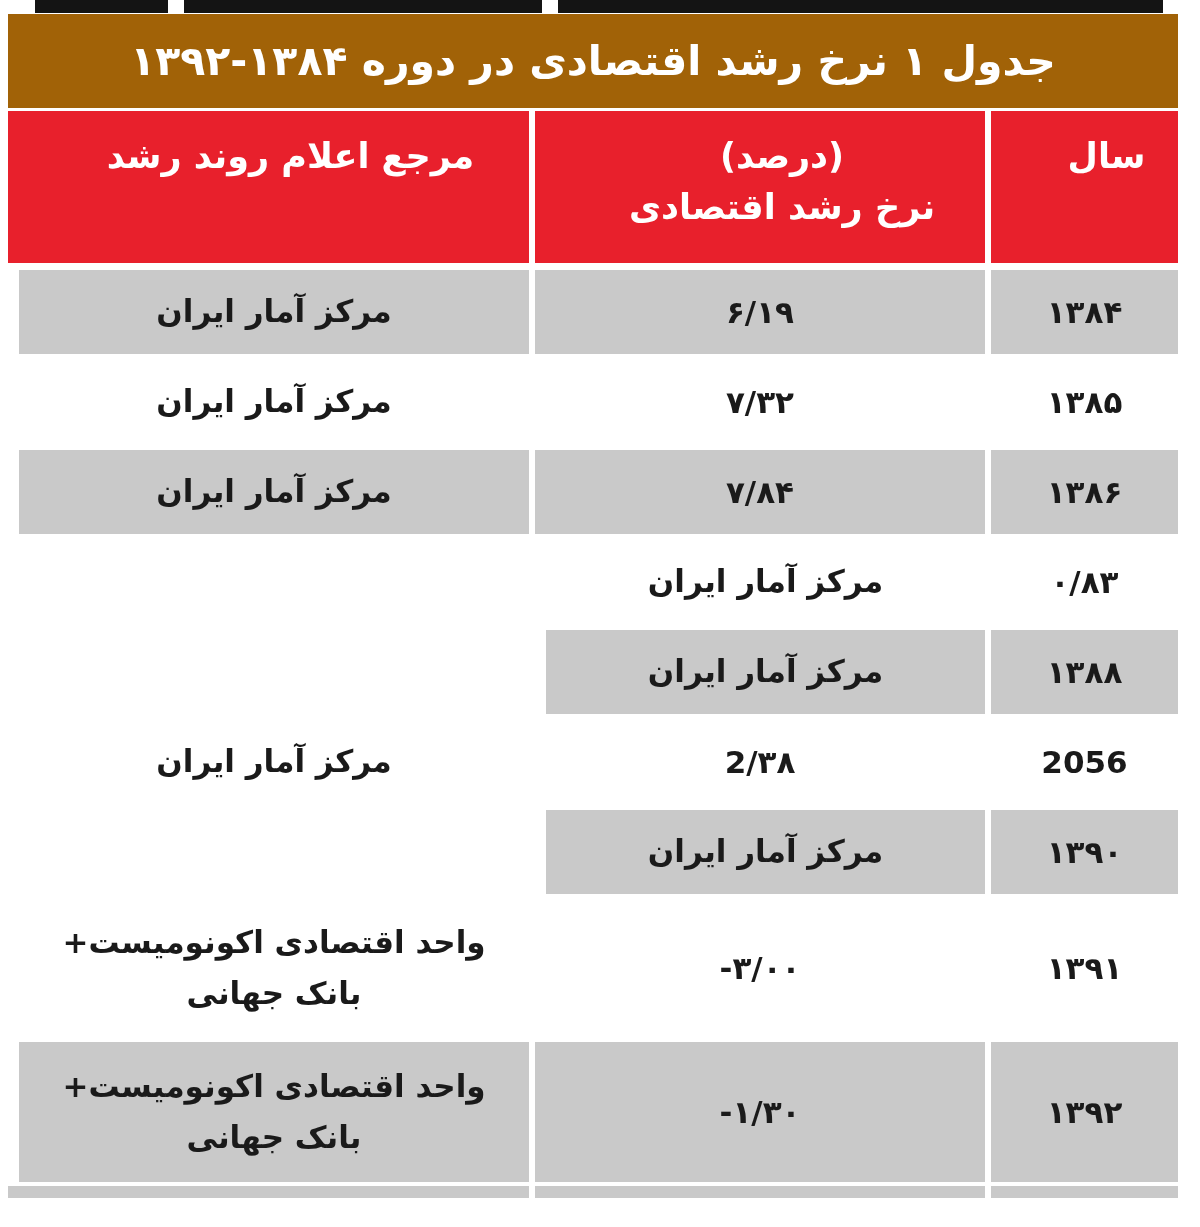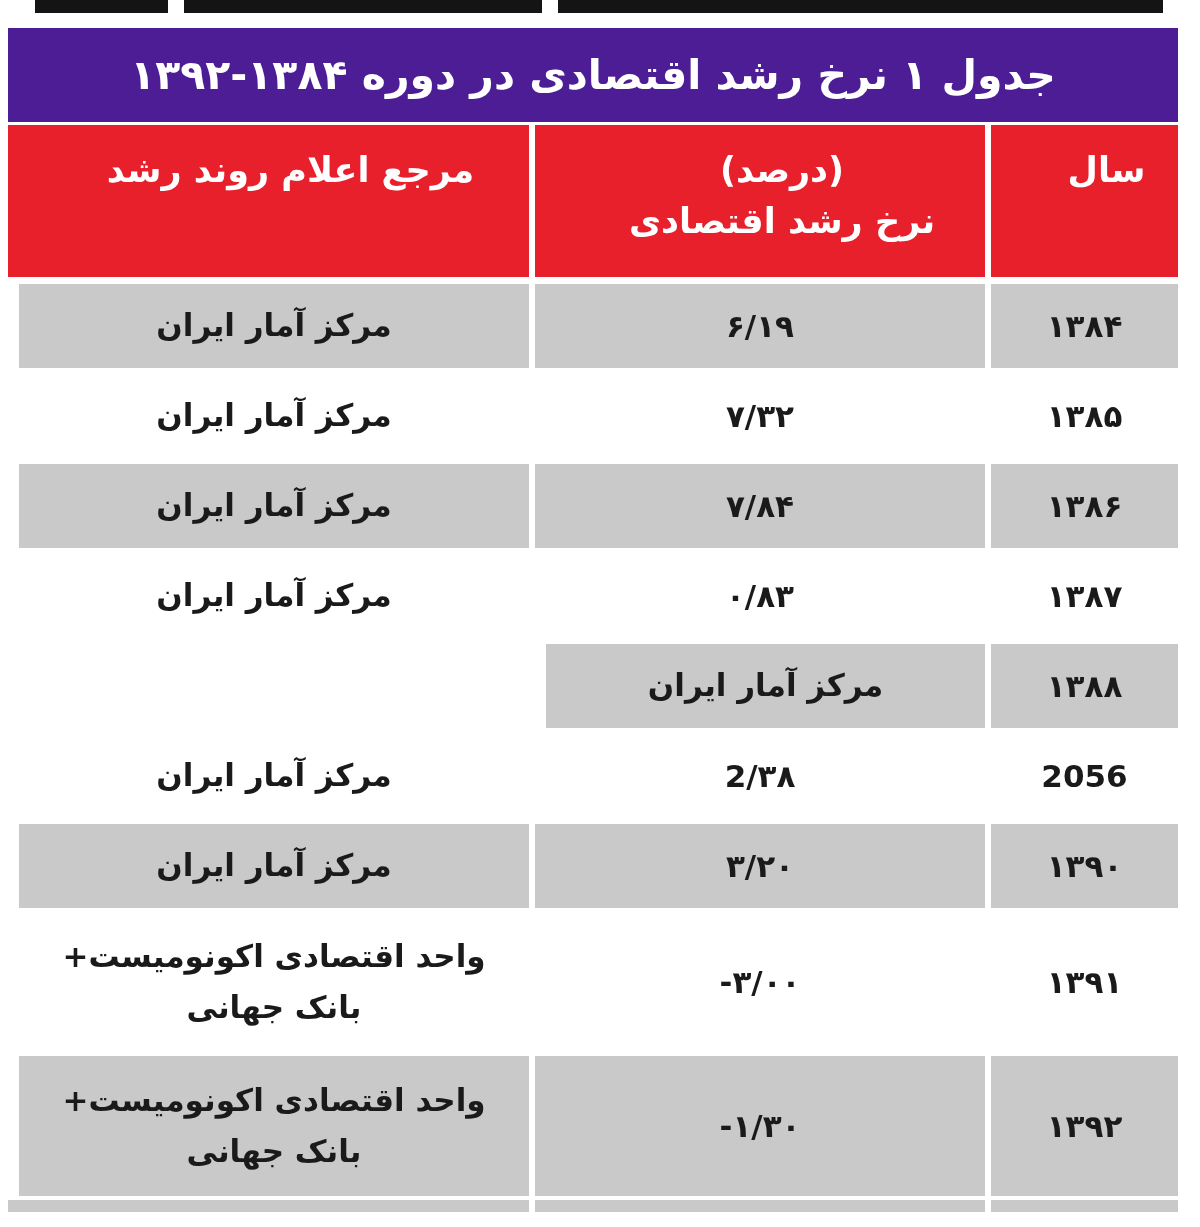--- a/index.html
+++ b/index.html
@@ -11,22 +11,22 @@
   
   .top-strip{position:absolute;top:0;left:0;width:1200px;height:13px;}
   .top-strip .seg{position:absolute;top:0;height:13px;background:#141414;}
   .seg1{left:35px;width:133px;}
   .seg2{left:184px;width:358px;}
   .seg3{left:558px;width:605px;}
 
   .table-wrap{position:absolute;left:8px;top:14px;width:1170px;direction:rtl;}
 
   .title-bar{
-    width:1170px;height:94px;background:#4c1d95;margin-bottom:3px;
-    display:flex;align-items:center;justify-content:center;margin-top:14px;
+    width:1170px;height:94px;background:#a16207;margin-bottom:3px;
+    display:flex;align-items:center;justify-content:center;
   }
   .title-bar .title-text{
     color:#ffffff;font-size:41px;font-weight:700;letter-spacing:0;
   }
 
   .grid-row{
     display:grid;grid-template-columns:187px 450px 521px;column-gap:6px;
     direction:rtl;
   }
   .header-row{margin-bottom:7px;}
@@ -91,39 +91,37 @@
     <div class="cell source">مرکز آمار ایران</div>
   </div>
 
   <div class="grid-row data-row gray">
     <div class="cell year">۱۳۸۶</div>
     <div class="cell rate">۷/۸۴</div>
     <div class="cell source">مرکز آمار ایران</div>
   </div>
 
   <div class="grid-row data-row">
-    <div class="cell year">۱۳۸۷</div>
     <div class="cell rate">۰/۸۳</div>
     <div class="cell source">مرکز آمار ایران</div>
   </div>
 
   <div class="grid-row data-row gray">
     <div class="cell year">۱۳۸۸</div>
     <div class="cell source">مرکز آمار ایران</div>
   </div>
 
   <div class="grid-row data-row">
     <div class="cell year">2056</div>
     <div class="cell rate">2/۳۸</div>
     <div class="cell source">مرکز آمار ایران</div>
   </div>
 
   <div class="grid-row data-row gray">
     <div class="cell year">۱۳۹۰</div>
-    <div class="cell rate">۳/۲۰</div>
     <div class="cell source">مرکز آمار ایران</div>
   </div>
 
   <div class="grid-row data-row tall">
     <div class="cell year">۱۳۹۱</div>
     <div class="cell rate">-۳/۰۰</div>
     <div class="cell source">واحد اقتصادی اکونومیست+
 بانک جهانی</div>
   </div>
 

